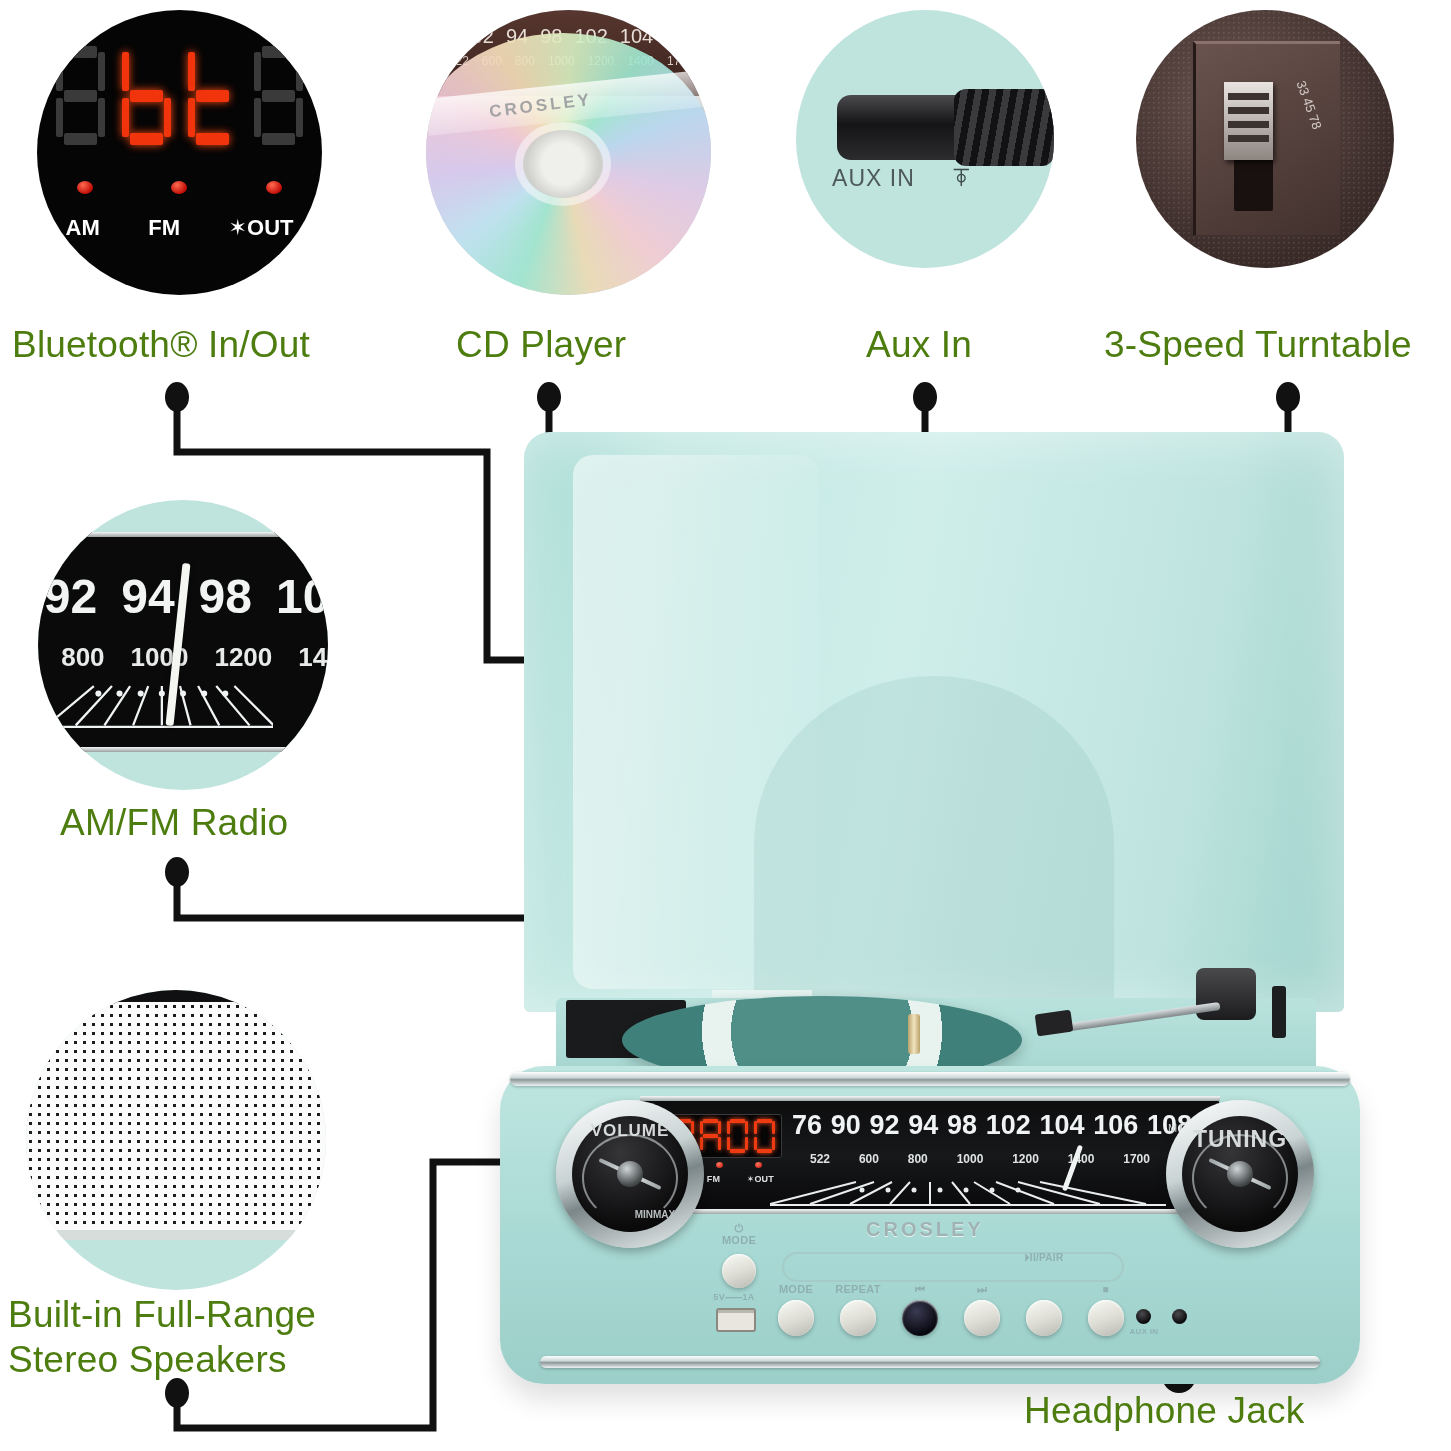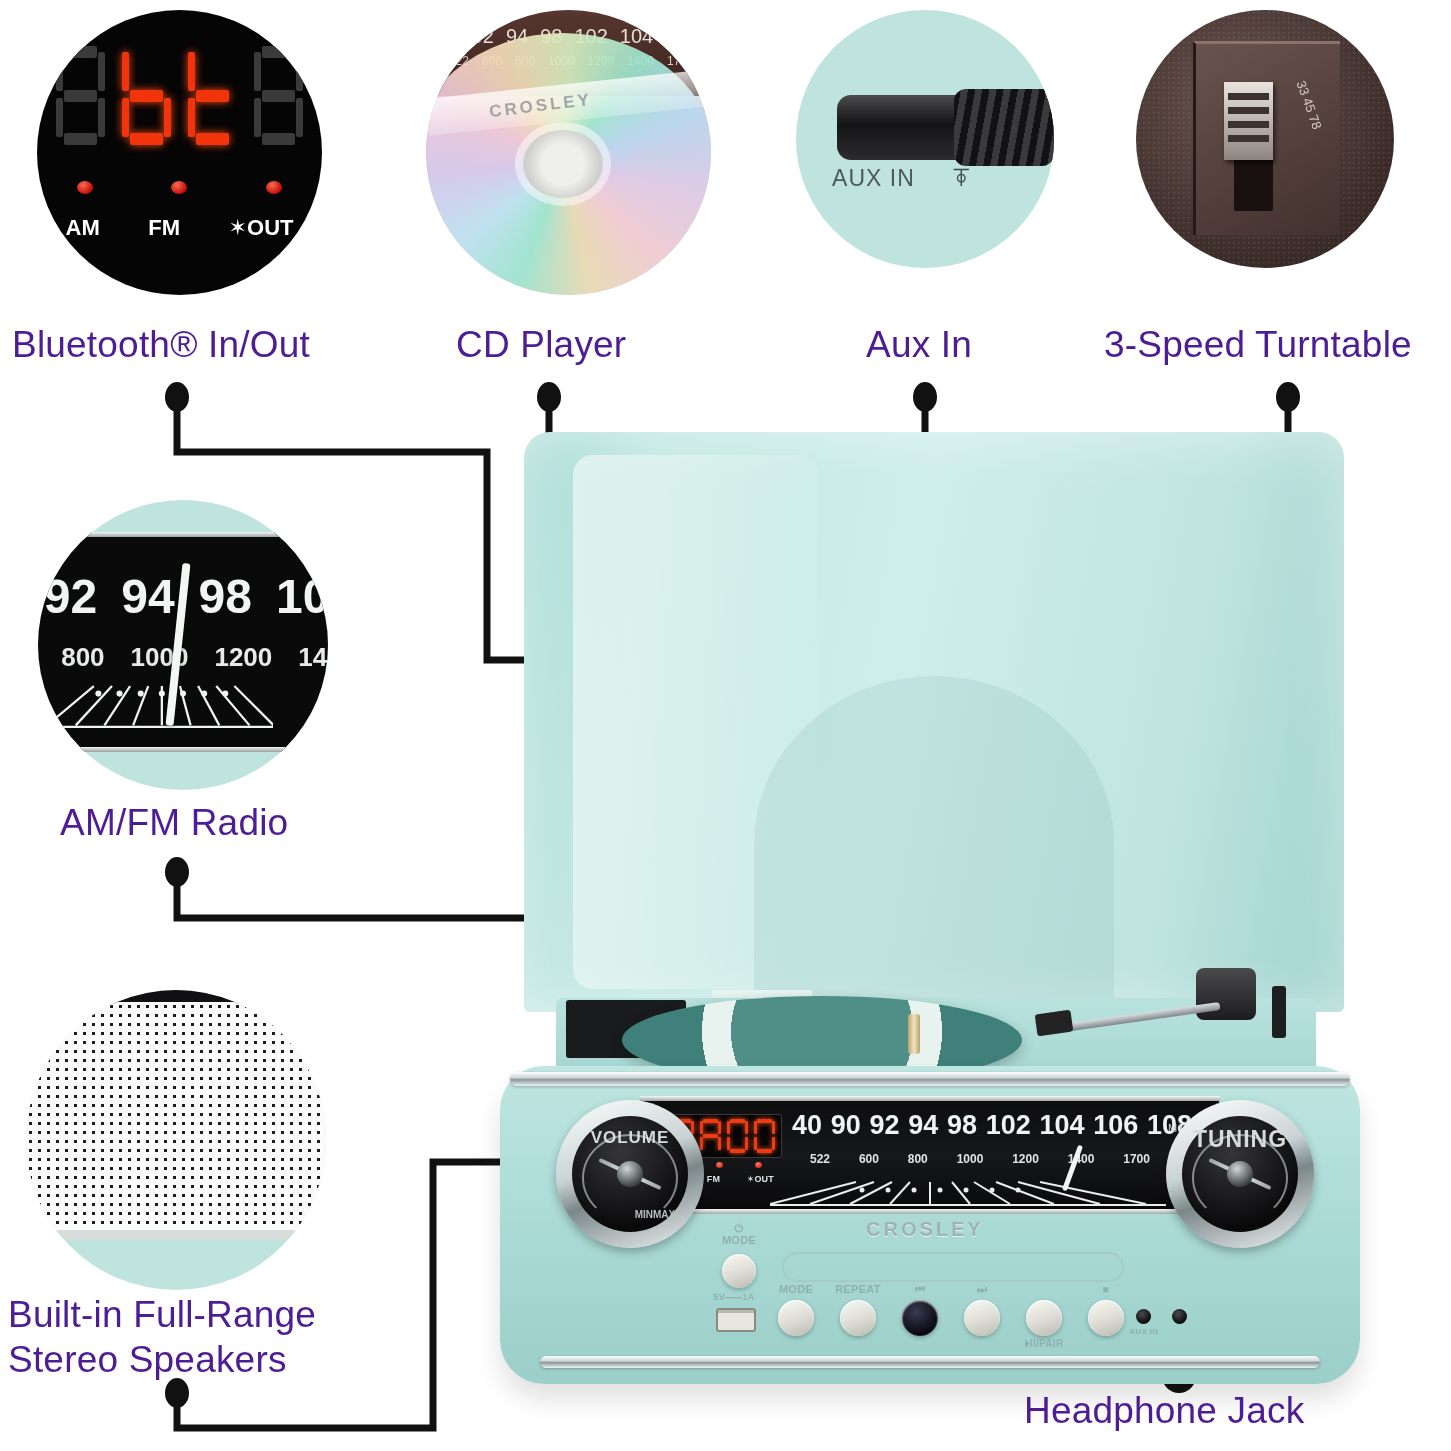--- a/index.html
+++ b/index.html
@@ -3,21 +3,21 @@
 <meta charset="utf-8">
 <style>
   html,body{margin:0;padding:0;background:#ffffff;}
   body{width:1451px;height:1451px;position:relative;overflow:hidden;
        font-family:"Liberation Sans","DejaVu Sans",sans-serif;}
   .stage{position:absolute;inset:0;width:1451px;height:1451px;}
 
   
   .callout{position:absolute;}
   .circ{position:absolute;border-radius:50%;overflow:hidden;}
-  .clabel{position:absolute;color:#4c1d95;font-size:37px;font-weight:400;
+  .clabel{position:absolute;color:#4d7c0f;font-size:37px;font-weight:400;
           letter-spacing:.2px;white-space:nowrap;line-height:1.22;}
   .clabel.two{white-space:normal;}
 
   
   .bt-bg{position:absolute;inset:0;background:#050505;}
   .bt-dig{position:absolute;top:12%;left:6%;width:88%;height:36%;
           display:flex;justify-content:space-between;align-items:center;}
   .seg{width:21%;height:100%;position:relative;}
   .seg i{position:absolute;background:#3a3a3a;border-radius:2px;display:block;}
   .seg.on i{background:#f1340c;box-shadow:0 0 8px #ff4a12;}
@@ -301,21 +301,21 @@
         <span></span>
         <span></span>
       </div>
       <div class="ind-txt" style="left:26px;top:78px;width:108px;">
         <span>AM</span>
         <span>FM</span>
         <span>✶OUT</span>
       </div>
 
       <div class="fm-scale" id="fpFm" style="left:152px;top:14px;width:400px;justify-content:space-between;">
-          <span>40</span>
+          <span>76</span>
           <span>90</span>
           <span>92</span>
           <span>94</span>
           <span>98</span>
           <span>102</span>
           <span>104</span>
           <span>106</span>
           <span>108</span>
         </div>
       <div class="am-scale" id="fpAm" style="left:170px;top:56px;width:340px;justify-content:space-between;">
@@ -345,21 +345,21 @@
             <circle cx="222" cy="22" r="2.5"></circle>
           <circle cx="248" cy="22" r="2.5"></circle>
         </g>
       </svg>
       <div style="position:absolute;left:430px;top:48px;width:5px;height:48px;background:#f0f4f2;
                   transform:rotate(20deg);border-radius:3px;"></div>
     </div>
 
     <div class="knob-outer" style="left:556px;top:1100px;width:148px;height:148px;">
       <div class="knob-face" style="left:16px;top:16px;right:16px;bottom:16px;">
-        <div class="knob-txt" style="top:12px;font-size:17px;">VOLUME</div>
+        <div class="knob-txt" style="top:5px;font-size:17px;">VOLUME</div>
         <div class="knob-arc" style="left:10px;top:18px;right:10px;bottom:10px;"></div>
         <div class="knob-ptr" style="width:34px;transform:translate(0,-50%) rotate(205deg);"></div>
         <div class="knob-ptr" style="width:34px;transform:translate(0,-50%) rotate(25deg);"></div>
         <div class="knob-hub" style="width:26px;height:26px;"></div>
         <div class="knob-minmax" style="bottom:12px;">
           <span>MIN</span>
           <span>MAX</span>
         </div>
       </div>
     </div>
@@ -390,21 +390,21 @@
     <div class="btn" style="left:840px;top:1300px;width:36px;height:36px;"></div>
     <div class="btn-lbl" style="left:826px;top:1283px;width:64px;">REPEAT</div>
 
     <div class="btn dark" style="left:902px;top:1300px;width:36px;height:36px;"></div>
     <div class="btn-lbl" style="left:890px;top:1283px;width:60px;">⏮</div>
 
     <div class="btn" style="left:964px;top:1300px;width:36px;height:36px;"></div>
     <div class="btn-lbl" style="left:952px;top:1283px;width:60px;">⏭</div>
 
     <div class="btn" style="left:1026px;top:1300px;width:36px;height:36px;"></div>
-    <div class="btn-lbl" style="left:1006px;top:1338px;width:76px;font-size:10px;">⏵II/PAIR</div>
+    <div class="btn-lbl" style="left:1006px;top:1252px;width:76px;font-size:10px;">⏵II/PAIR</div>
 
     <div class="btn" style="left:1088px;top:1300px;width:36px;height:36px;"></div>
     <div class="btn-lbl" style="left:1076px;top:1283px;width:60px;">⏹</div>
 
     <div class="jack" style="left:1136px;top:1309px;width:15px;height:15px;"></div>
     <div class="btn-lbl" style="left:1120px;top:1327px;width:48px;font-size:8px;">AUX IN</div>
     <div class="jack" style="left:1172px;top:1309px;width:15px;height:15px;"></div>
   </div>
 
   <div class="callout">

